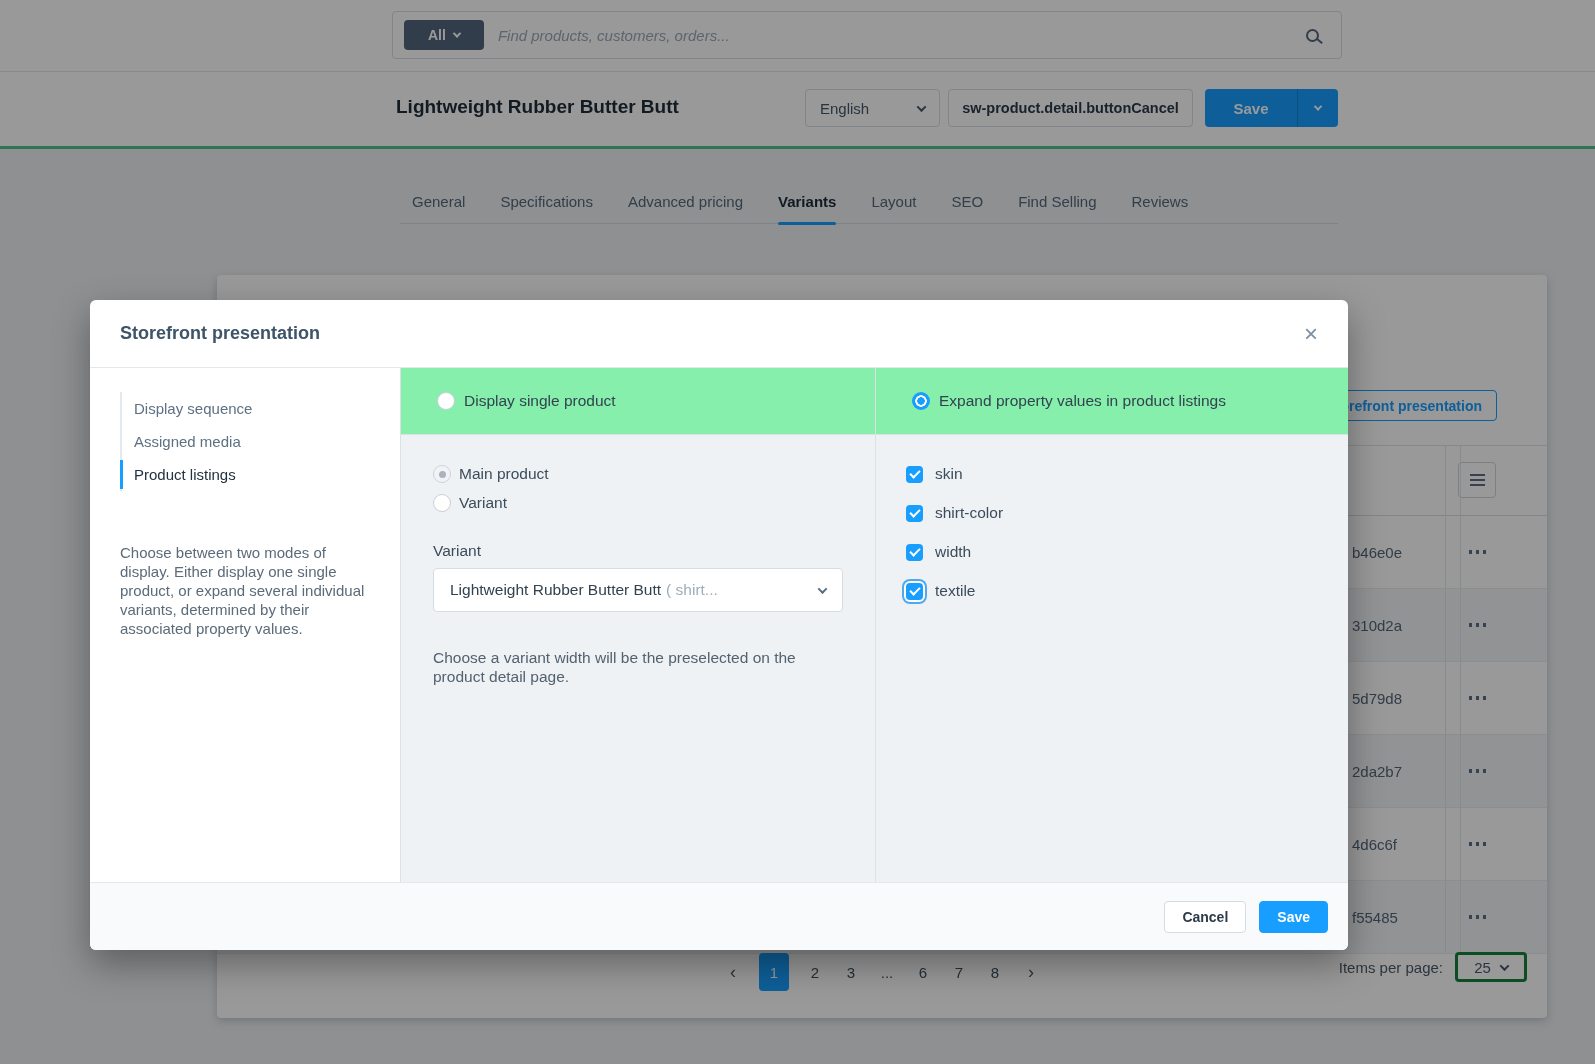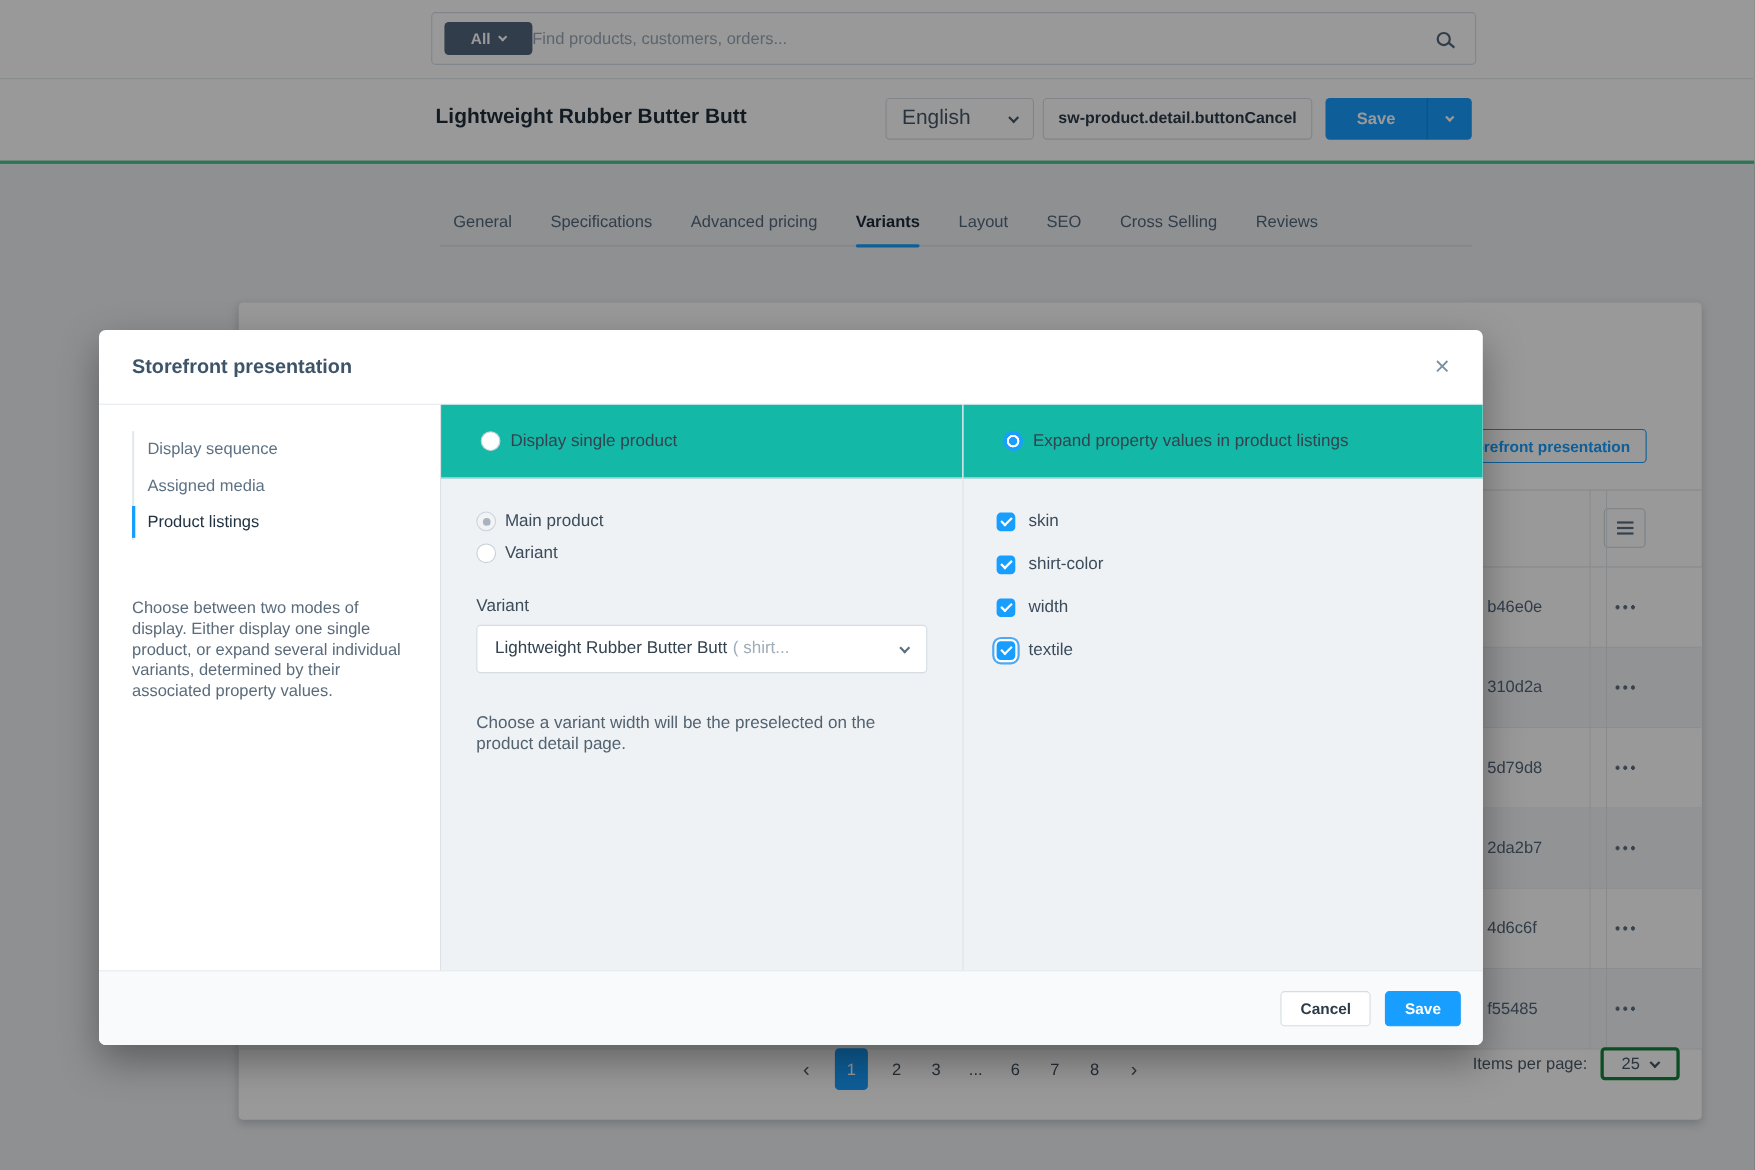--- a/index.html
+++ b/index.html
@@ -10,30 +10,30 @@
   }
   
   .topbar { position:absolute; left:0; top:0; width:1595px; height:72px; background:#fff; border-bottom:1px solid #e3e7ea; }
   .searchbar { position:absolute; left:392px; top:11px; width:950px; height:48px; background:#fff;
     border:1px solid #d7dde3; border-radius:4px; display:flex; align-items:center; }
   .all-chip { margin-left:11px; height:30px; padding:0 24px; background:#53677d; border-radius:4px;
     display:flex; align-items:center; gap:8px; color:#fff; font-size:14px; font-weight:bold; cursor:pointer; }
   .chev { display:inline-block; width:7px; height:7px; border-right:2px solid currentColor; border-bottom:2px solid currentColor;
     transform:rotate(45deg) translate(-1px,-1px); }
   .chev.white { color:#fff; width:6px; height:6px; }
-  .search-input { flex:1; border:none; outline:none; font-size:15px; color:#8b5cf6;
-    font-family:"Liberation Sans", sans-serif; background:transparent; }
+  .search-input { flex:1; border:none; outline:none; margin-left:14px; font-size:15px; color:#8b5cf6;
+    font-family:"Liberation Sans", sans-serif; background:transparent;font-style:italic; }
   .search-input::placeholder { color:#9aa8b6; }
   .mag { position:relative; width:13px; height:13px; border:2px solid #52667a; border-radius:50%; margin-right:22px; }
   .mag::after { content:''; position:absolute; width:7px; height:2px; background:#52667a; right:-6px; bottom:-2px; transform:rotate(40deg); }
 
   .smartbar { position:absolute; left:0; top:72px; width:1595px; height:74px; background:#fff; }
   .page-title { position:absolute; left:396px; top:24px; font-size:19px; font-weight:bold; color:#1f2c39; }
   .lang-select { position:absolute; left:805px; top:17px; width:135px; height:38px; background:#fff; border:1px solid #d7dde3;
-    border-radius:4px; display:flex; align-items:center; justify-content:space-between; padding:0 14px; font-size:19px; color:#46586a; cursor:pointer; }
+    border-radius:4px; display:flex; align-items:center; justify-content:space-between; padding:0 14px; font-size:15px; color:#46586a; cursor:pointer; }
   .cancelkey-btn { position:absolute; left:948px; top:17px; width:245px; height:38px; background:#fff; border:1px solid #d7dde3;
     border-radius:4px; font-size:14.5px; font-weight:bold; color:#2c3b49; display:flex; align-items:center; justify-content:center; cursor:pointer;text-align:right; }
   .save-split { position:absolute; left:1205px; top:17px; width:133px; height:38px; background:#189eff; border-radius:4px;
     display:flex; color:#fff; cursor:pointer; }
   .save-main { width:92px; display:flex; align-items:center; justify-content:center; font-size:15px; font-weight:bold; }
   .save-arrow { flex:1; display:flex; align-items:center; justify-content:center; border-left:1px solid rgba(0,0,0,0.15); }
 
   .greenline { position:absolute; left:0; top:146px; width:1595px; height:3px; background:#4cc58d; }
 
   .tabsbar { position:absolute; left:400px; top:180px; width:938px; height:44px; border-bottom:1px solid #d3dae0;
@@ -85,21 +85,21 @@
   .m-body { display:flex; height:514px; }
   .m-side { width:310px; padding:24px 28px 0 30px; background:#fff; }
   .m-nav { border-left:2px solid #e4e9ee; }
   .m-nav-item { position:relative; padding:8px 0 8px 12px; font-size:15px; color:#5d7184; cursor:pointer; }
   .m-nav-item.active { color:#223240; }
   .m-nav-item.active::before { content:''; position:absolute; left:-2px; top:2px; bottom:2px; width:3px; background:#189eff; }
   .m-desc { margin-top:52px; width:252px; font-size:15px; line-height:19px; color:#5b6b7a; }
   .m-col { background:#eff2f5; border-left:1px solid #dbe1e7; }
   .m-col.mid { width:475px; }
   .m-col.rgt { flex:1; }
-  .col-head { height:67px; background:#14b8a6; border-bottom:1px solid #dbe1e7; display:flex; align-items:center;
+  .col-head { height:67px; background:#86efac; border-bottom:1px solid #dbe1e7; display:flex; align-items:center;
     padding-left:36px; gap:9px; }
   .col-head-label { font-size:15.5px; color:#33434f; }
   .radio { width:18px; height:18px; border-radius:50%; background:#fff; border:1px solid #c7cfd8; flex:none; cursor:pointer; }
   .radio.on { border:none; background:radial-gradient(circle at center, #189eff 0 3.5px, #fff 4px 5.5px, #189eff 6px 100%); }
   .radio.disabled-on { position:relative; background:#f1f3f5; border:1px solid #ccd4dc; }
   .radio.disabled-on::after { content:''; position:absolute; left:50%; top:50%; width:7px; height:7px; margin:-3.5px 0 0 -3.5px;
     border-radius:50%; background:#a7b3bf; }
   .mid-content { padding:30px 32px 0 32px; }
   .radio-row { display:flex; align-items:center; gap:8px; margin-bottom:11px; }
   .radio-row-label { font-size:15.5px; color:#3c4c5b; }
@@ -161,21 +161,21 @@
 
   <div class="greenline"></div>
 
   <div class="tabsbar">
     <div class="tab">General</div>
     <div class="tab">Specifications</div>
     <div class="tab">Advanced pricing</div>
     <div class="tab active">Variants</div>
     <div class="tab">Layout</div>
     <div class="tab">SEO</div>
-    <div class="tab">Cross Selling</div>
+    <div class="tab">Find Selling</div>
     <div class="tab">Reviews</div>
   </div>
 
   <div class="card">
     <div class="storefront-btn">Storefront presentation</div>
 
     <div class="grid-head">
       <div class="settings-btn">
         <span class="hamb"></span>
       </div>

